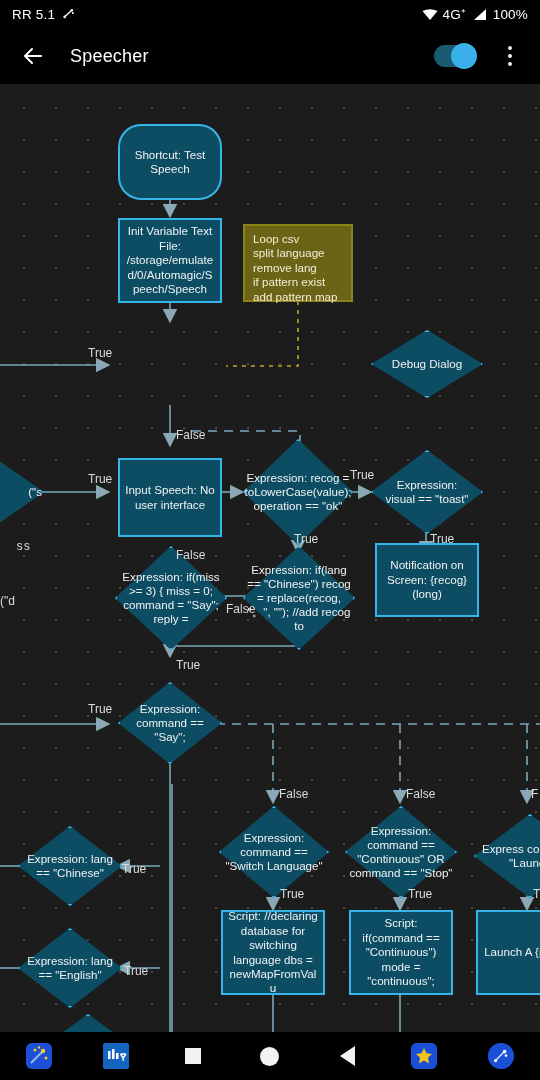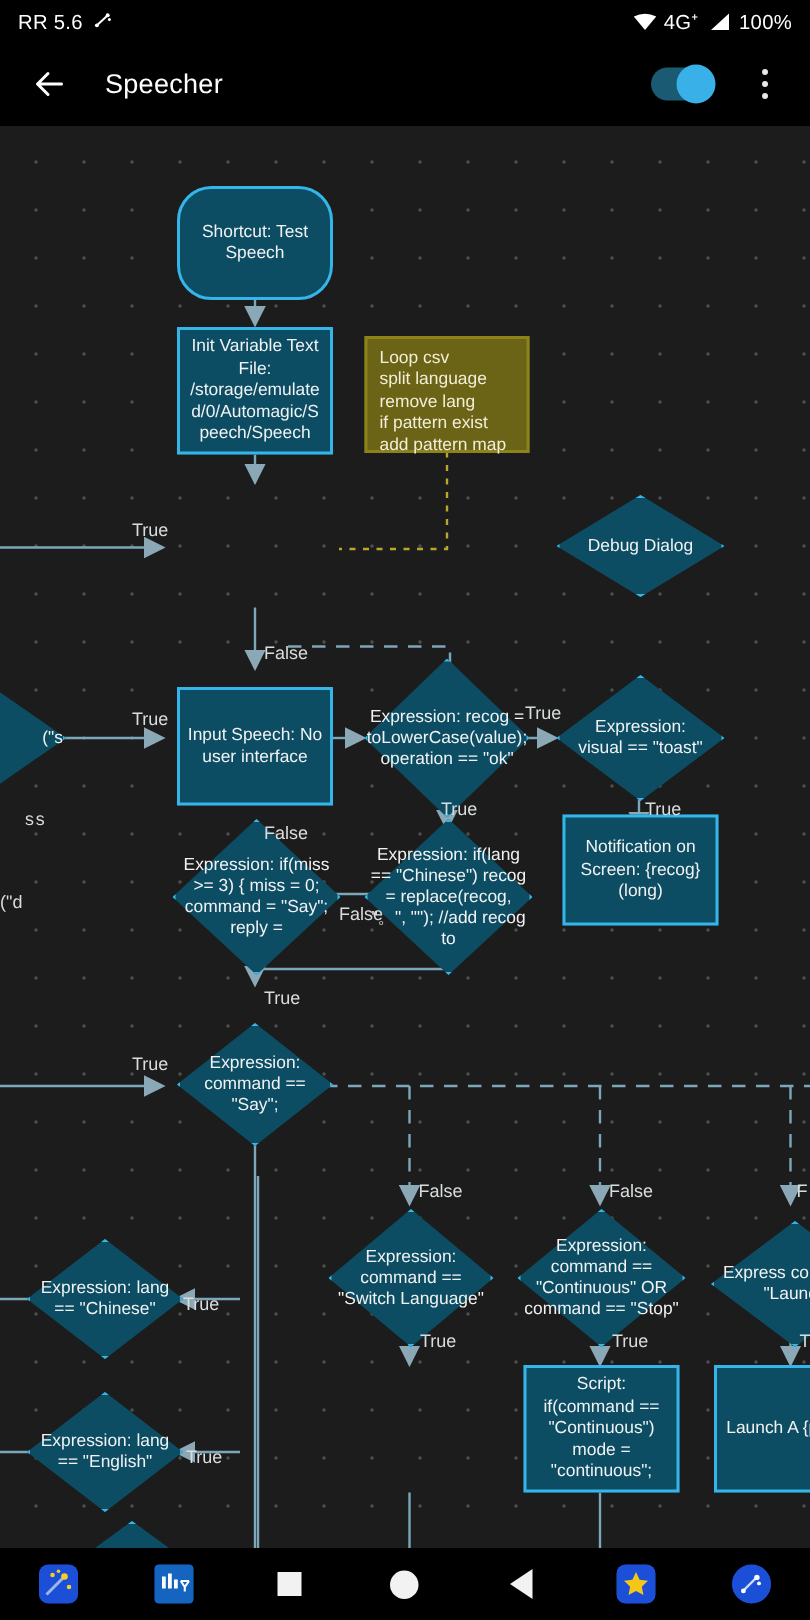--- a/index.html
+++ b/index.html
@@ -106,21 +106,21 @@
   .tri-btn { width: 0; height: 0; border-top: 10px solid transparent;
              border-bottom: 10px solid transparent; border-right: 15px solid #f2f2f2; }
 </style>
 </head>
 <body>
 
 <div id="app">
 
   <div class="statusbar">
     <div class="sb-left">
-      <span class="sb-text">RR 5.6</span>
+      <span class="sb-text">RR 5.1</span>
       <span class="bt-ico">
         <svg width="14" height="14" viewBox="0 0 14 14">
           <path d="M3 9.5 L9.5 3.5" stroke="#fff" stroke-width="1.3" fill="none"></path>
           <circle cx="9.8" cy="3.2" r="1.3" fill="#fff"></circle>
           <circle cx="10.9" cy="6" r="1" fill="#fff"></circle>
           <circle cx="2.6" cy="9.9" r="1.3" fill="#fff"></circle>
         </svg>
       </span>
     </div>
     <div class="sb-right">
@@ -281,20 +281,21 @@
     <div class="diamond-wrap" style="left:18px; top:844px; width:104px; height:80px;">
       <div class="diamond-shape"></div>
       <div class="diamond-label" style="padding:0 6px;">Expression: lang == "English"</div>
     </div>
 
     <div class="diamond-wrap" style="left:219px; top:722px; width:110px; height:92px;">
       <div class="diamond-shape"></div>
       <div class="diamond-label" style="padding:0 6px;">Expression: command == "Switch Language"</div>
     </div>
 
+    <div class="node rect" style="left:221px; top:826px; width:104px; height:85px;">Script: //declaring database for switching language dbs = newMapFromValu</div>
 
     <div class="diamond-wrap" style="left:345px; top:722px; width:112px; height:92px;">
       <div class="diamond-shape"></div>
       <div class="diamond-label" style="padding:0 2px;">Expression: command == "Continuous" OR command == "Stop"</div>
     </div>
 
     <div class="node rect" style="left:349px; top:826px; width:104px; height:85px;">Script: if(command == "Continuous") mode = "continuous";</div>
 
     <div class="diamond-wrap" style="left:474px; top:730px; width:112px; height:84px;">
       <div class="diamond-shape"></div>

